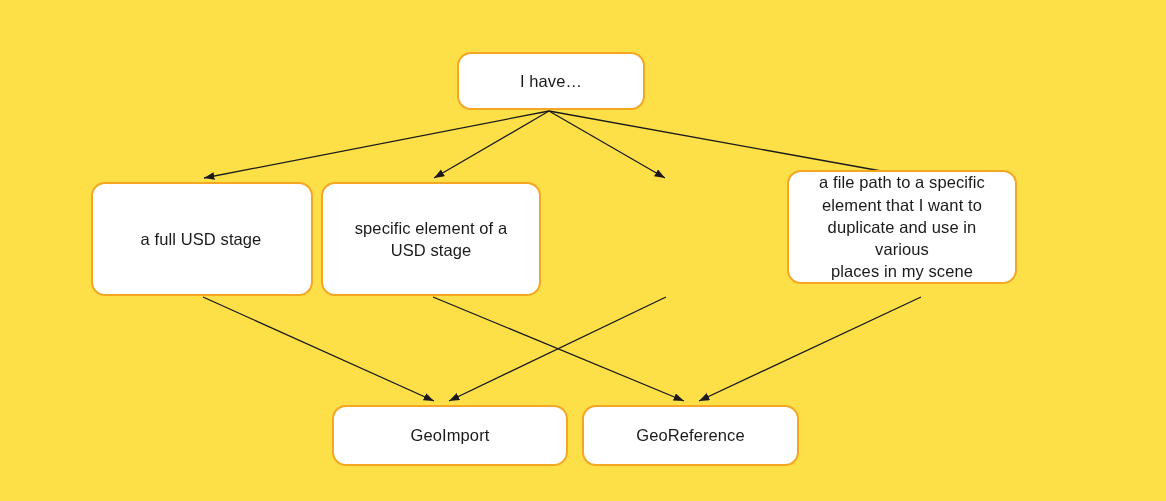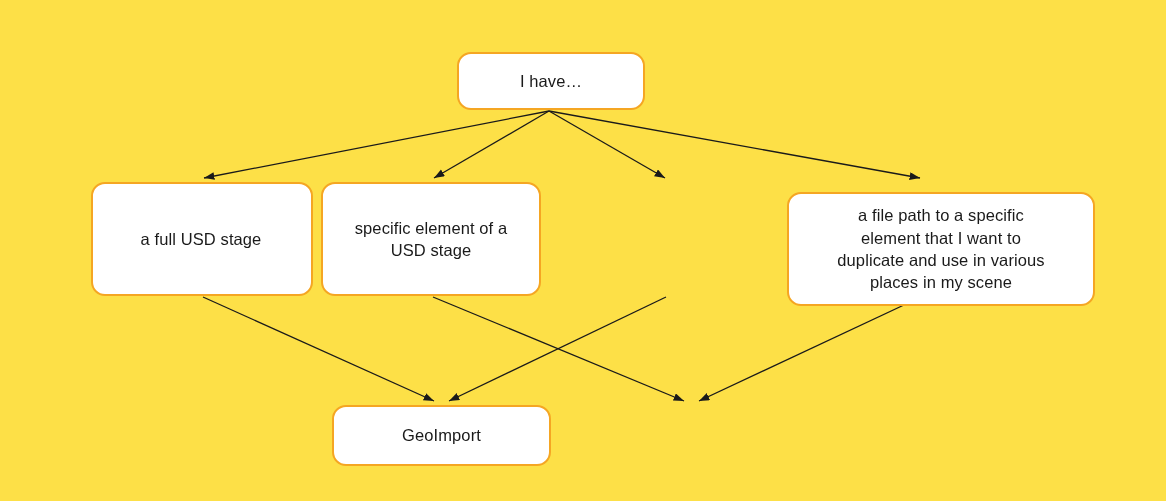--- a/index.html
+++ b/index.html
@@ -68,28 +68,28 @@
     height: 114px;
   }
   .node-opt3 {
     left: 552px;
     top: 182px;
     width: 224px;
     height: 114px;
   }
   .node-opt4 {
     left: 787px;
-    top: 192px;
-    width: 308px;
+    top: 170px;
+    width: 230px;
     height: 114px;
   }
   .node-result1 {
     left: 332px;
     top: 405px;
-    width: 219px;
+    width: 236px;
     height: 61px;
   }
   .node-result2 {
     left: 582px;
     top: 405px;
     width: 217px;
     height: 61px;
   }
 </style>
 </head>
@@ -133,14 +133,17 @@
     <span class="node-label">a file path to a specific
 element that I want to
 duplicate and use in various
 places in my scene</span>
   </div>
 
   <div class="node node-result1">
     <span class="node-label">GeoImport</span>
   </div>
 
+  <div class="node node-result2">
+    <span class="node-label">GeoReference</span>
+  </div>
 
 </div>
 
 </body></html>

